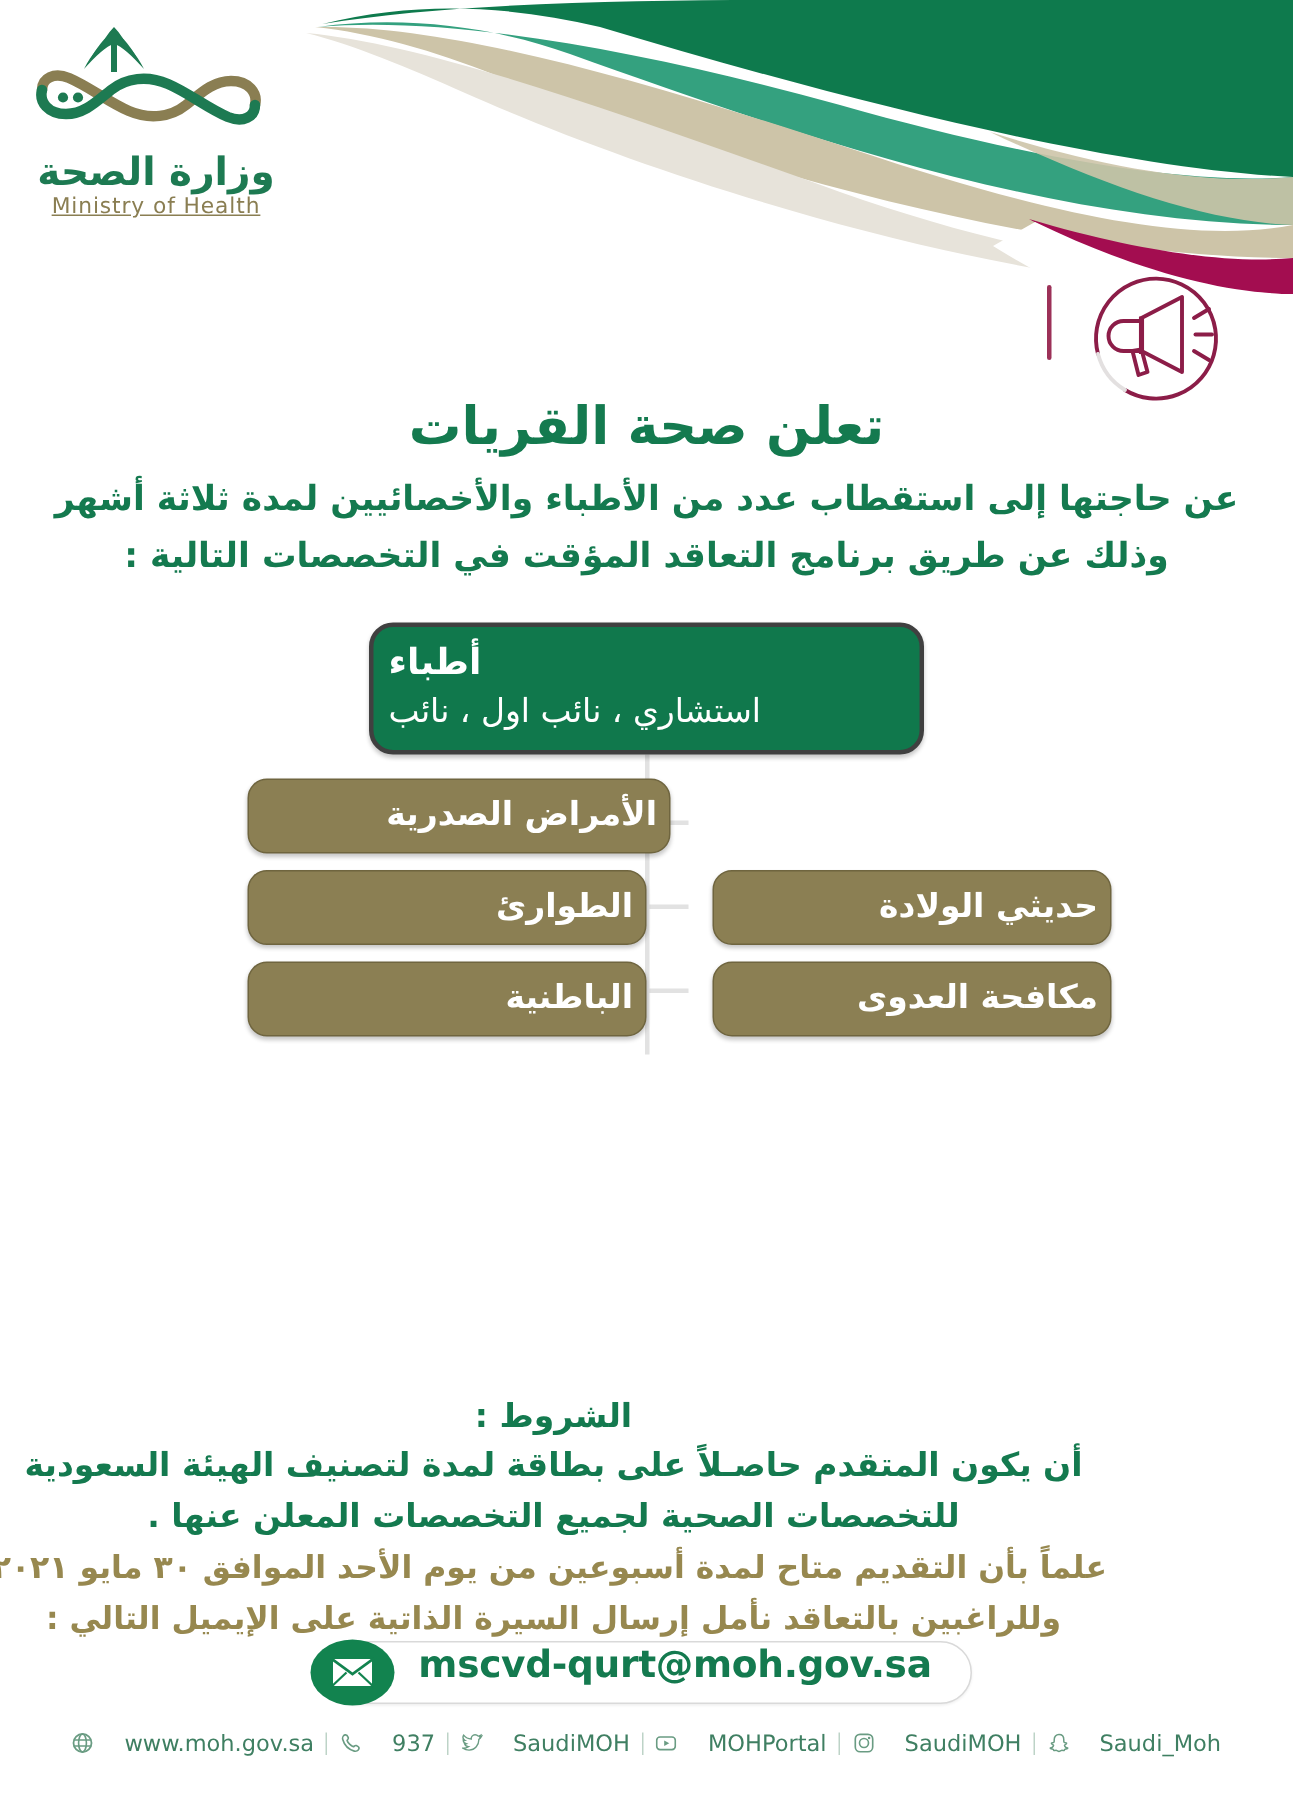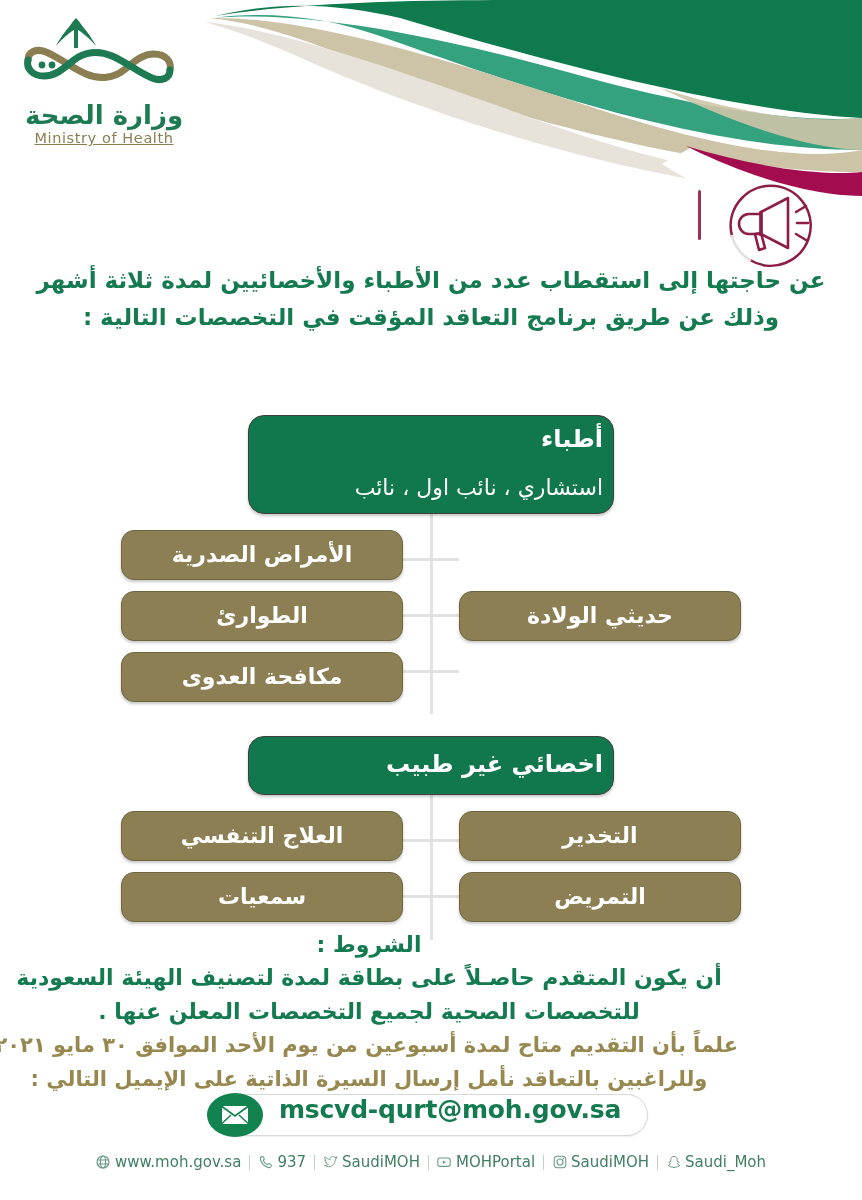--- a/index.html
+++ b/index.html
@@ -110,40 +110,40 @@
     left: 0; top: 415px;
     width: 862px;
   }
   .group { position: relative; }
 
   .head-box {
     position: relative;
     margin: 0 auto;
     width: 344px;
     background: #10784c;
-    border: 1px solid #404040;
+    border: 3px solid #404040;
     border-radius: 16px;
     box-shadow: 0 2px 3px rgba(0,0,0,0.22);
     color: #ffffff;
-    text-align: right;
+    text-align: left;
     direction: rtl;
     z-index: 3;
   }
   .head-box.tall { padding: 9px 10px 11px; }
   .head-box.short { padding: 13px 10px 14px; }
   .head-title {
     font-size: 24px;
     font-weight: bold;
     line-height: 1.24;
   }
   .head-sub {
     font-size: 22px;
     font-weight: normal;
     line-height: 1.3;
-    margin-top: 19px;
+    margin-top: 4px;
   }
 
   .rows {
     position: relative;
     width: 620px;
     margin: 0 auto;
     padding-top: 16px;
   }
   .row {
     display: flex;
@@ -156,24 +156,24 @@
   .row:last-child { margin-bottom: 0; }
   .leaf {
     width: 282px;
     background: #8b7f53;
     border: 1px solid #6f653f;
     border-radius: 13px;
     box-shadow: 0 2px 3px rgba(0,0,0,0.22);
     color: #ffffff;
     font-size: 22px;
     font-weight: bold;
-    text-align: center;
     direction: rtl;
     padding: 11px 8px 12px;
     box-sizing: border-box;
+    margin-left: 44px;
   }
 
   
   .v-line {
     position: absolute;
     top: 0;
     left: 50%;
     margin-left: -1px;
     width: 3px;
     background: #e2e2e2;
@@ -263,21 +263,21 @@
     display: flex;
     justify-content: center;
     align-items: center;
     gap: 0px;
     color: #4f8a6d;
     font-size: 15px;
   }
   .f-item {
     display: flex;
     align-items: center;
-    gap: 4px;
+    gap: 20px;
     padding: 0 8px;
     white-space: nowrap;
   }
   .f-sep {
     width: 1px; height: 15px;
     background: #bdd3c7;
   }
   .f-ic {
     display: inline-flex;
     align-items: center;
@@ -333,20 +333,21 @@
       <path d="M43,33 L43,58" stroke="#8c1d48" stroke-width="3.4"></path>
       <path d="M37,56 L41,72 L47,70 L43,55 Z" fill="none" stroke="#8c1d48" stroke-width="2.6" stroke-linejoin="round"></path>
       <path d="M78,34 L88,28" stroke="#8c1d48" stroke-width="2.6" stroke-linecap="round"></path>
       <path d="M79,45 L90,45" stroke="#8c1d48" stroke-width="2.6" stroke-linecap="round"></path>
       <path d="M78,56 L88,62" stroke="#8c1d48" stroke-width="2.6" stroke-linecap="round"></path>
     </svg>
   </div>
 </div>
 
 <div class="intro">
+  <div class="intro-title">تعلن صحة القريات</div>
   <div class="intro-line">عن حاجتها إلى استقطاب عدد من الأطباء والأخصائيين لمدة ثلاثة أشهر</div>
   <div class="intro-line">وذلك عن طريق برنامج التعاقد المؤقت في التخصصات التالية :</div>
 </div>
 
 <div class="chart">
 
   <div class="group">
     <div class="head-box tall">
       <div class="head-title">أطباء</div>
       <div class="head-sub">استشاري ، نائب اول ، نائب</div>
@@ -361,48 +362,28 @@
       <div class="h-line" style="top:156px; width:28px;"></div>
 
       <div class="row">
         <div class="leaf">الأمراض الصدرية</div>
       </div>
       <div class="row">
         <div class="leaf">الطوارئ</div>
         <div class="leaf">حديثي الولادة</div>
       </div>
       <div class="row">
+        <div class="leaf">الباطنية</div>
         <div class="leaf">مكافحة العدوى</div>
       </div>
     </div>
   </div>
 
   <div class="gap"></div>
 
-  <div class="group">
-    <div class="head-box short">
-      <div class="head-title">اخصائي غير طبيب</div>
-    </div>
-    <div class="rows">
-      <div class="v-line" style="height:145px;"></div>
-      <div class="h-line" style="top:44px; margin-left:-28px; width:28px;"></div>
-      <div class="h-line" style="top:44px; width:28px;"></div>
-      <div class="h-line" style="top:100px; margin-left:-28px; width:28px;"></div>
-      <div class="h-line" style="top:100px; width:28px;"></div>
-
-      <div class="row">
-        <div class="leaf">العلاج التنفسي</div>
-        <div class="leaf">التخدير</div>
-      </div>
-      <div class="row">
-        <div class="leaf">سمعيات</div>
-        <div class="leaf">التمريض</div>
-      </div>
-    </div>
-  </div>
 
 </div>
 
 <div class="terms">
   <div class="terms-heading">الشروط :</div>
   <div class="terms-line">أن يكون المتقدم حاصـلاً على بطاقة لمدة لتصنيف الهيئة السعودية</div>
   <div class="terms-line">للتخصصات الصحية لجميع التخصصات المعلن عنها .</div>
   <div class="note-line">علماً بأن التقديم متاح لمدة أسبوعين من يوم الأحد الموافق ٣٠ مايو ٢٠٢١ م</div>
   <div class="note-line">وللراغبين بالتعاقد نأمل إرسال السيرة الذاتية على الإيميل التالي :</div>
 </div>

